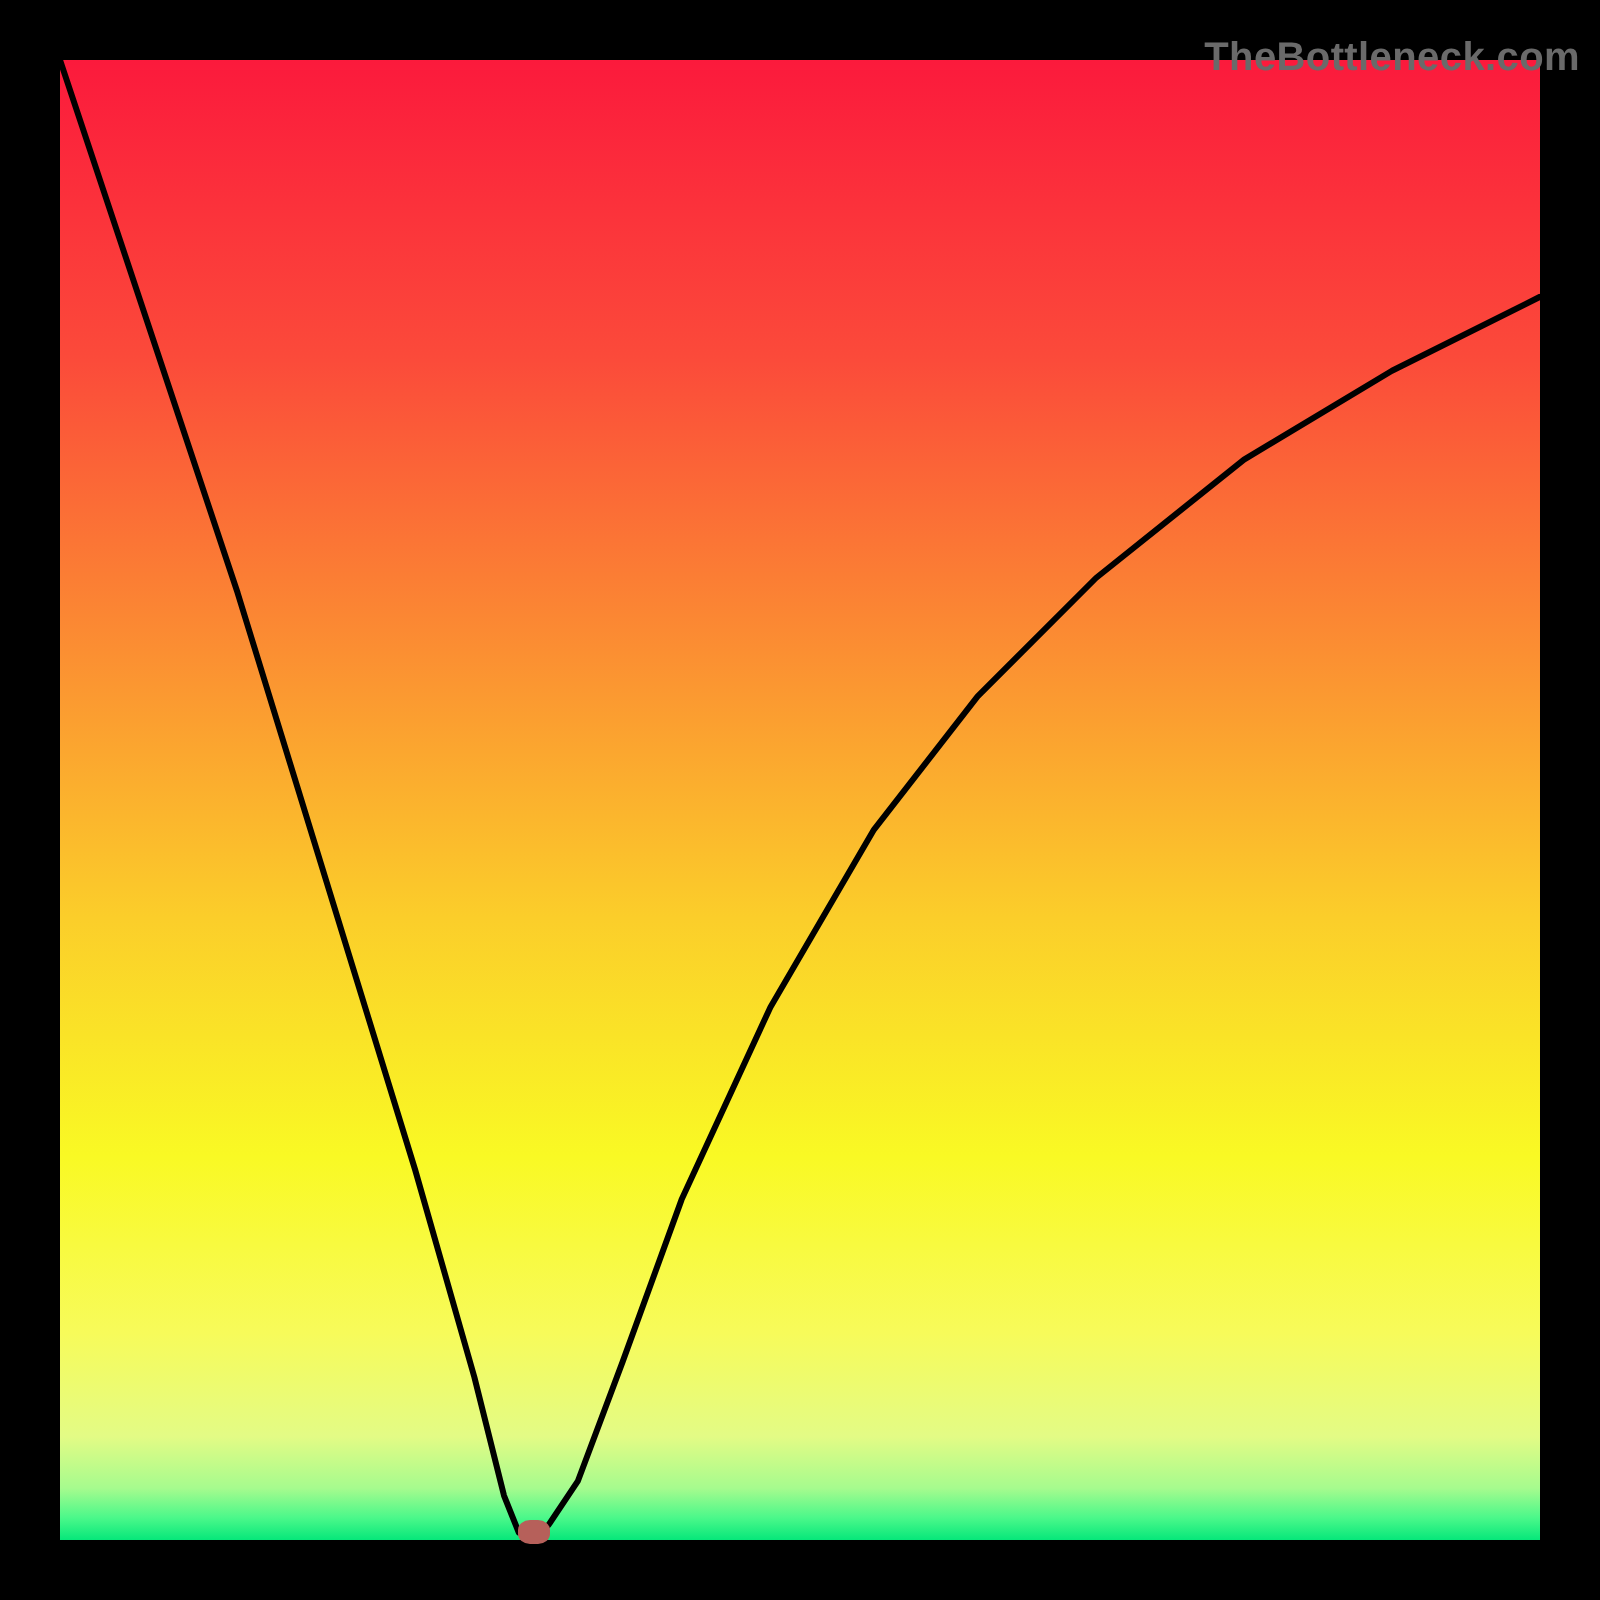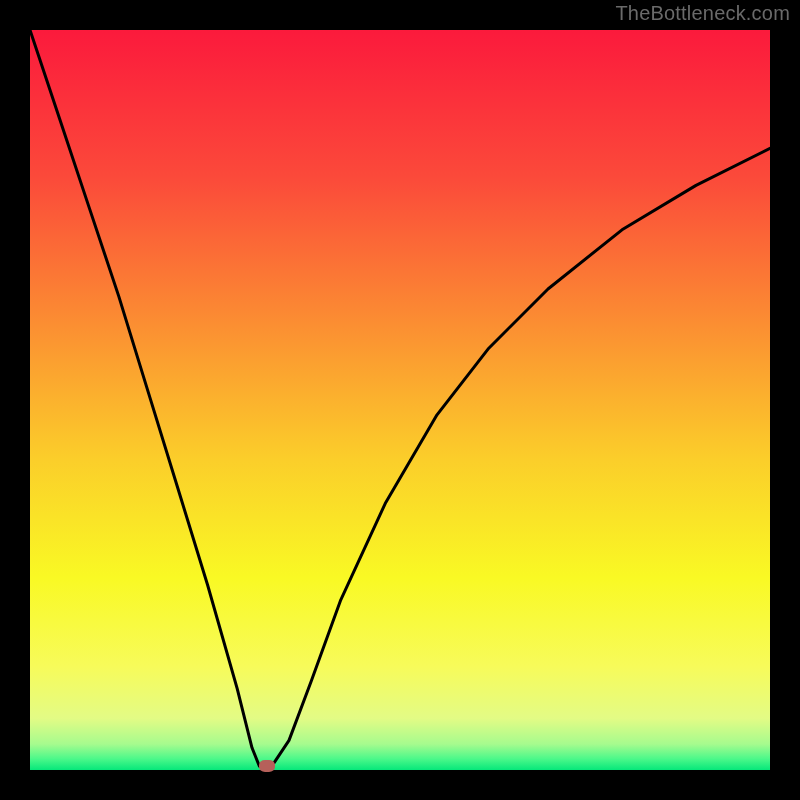--- a/index.html
+++ b/index.html
@@ -12,25 +12,25 @@
     font-family: Arial, Helvetica, sans-serif;
   }
   .stage {
     position: relative;
     width: 800px;
     height: 800px;
     background: #000;
   }
   .watermark {
     position: absolute;
-    top: 2px;
+    top: 18px;
     right: 10px;
     color: #6a6a6a;
     font-size: 20px;
-    font-weight: 400;
+    font-weight: 700;
     letter-spacing: 0.2px;
     z-index: 3;
   }
   .plot-bg {
     position: absolute;
     left: 30px;
     top: 30px;
     width: 740px;
     height: 740px;
     z-index: 1;

